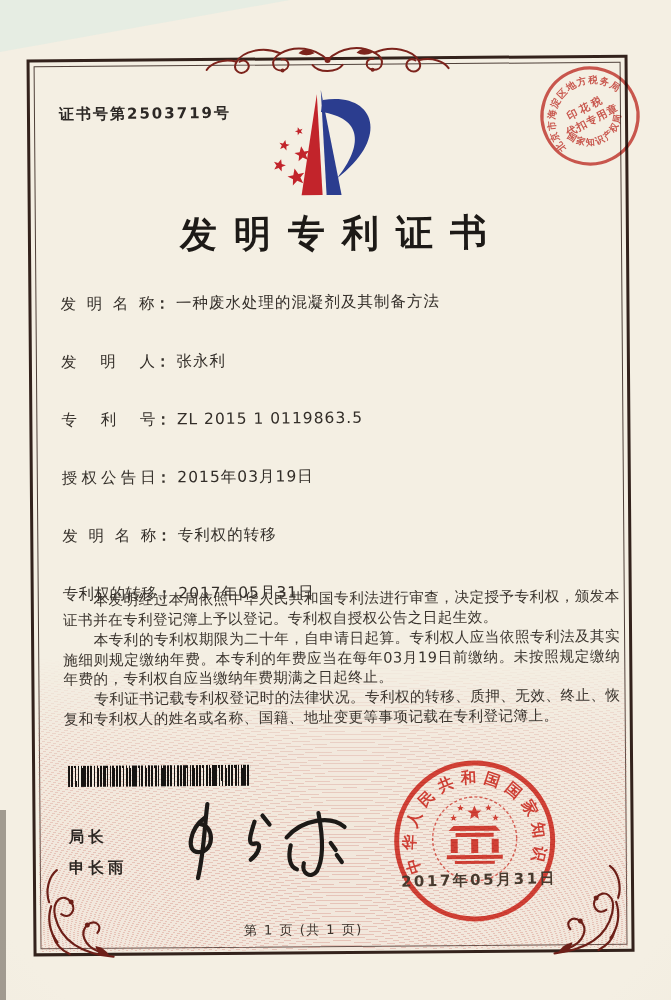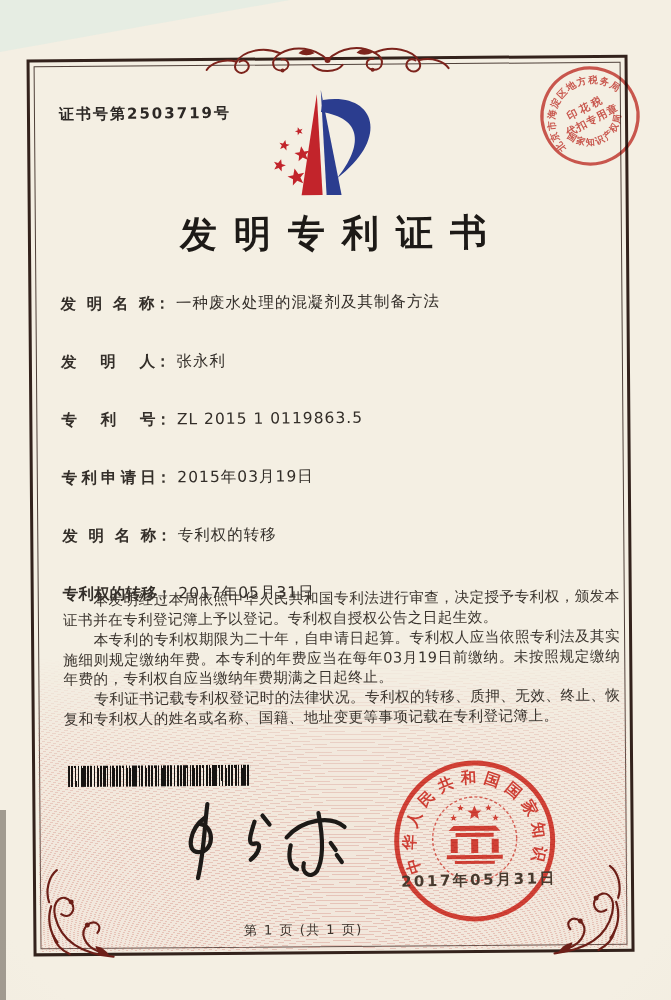--- a/index.html
+++ b/index.html
@@ -39,21 +39,21 @@
     letter-spacing:2px;color:#2c2825;
   }
   .logo{position:absolute;top:84px;left:268px;width:172px;height:130px;}
   .title{
     position:absolute;top:209px;left:0;width:100%;text-align:center;
     font-size:37px;font-weight:700;color:#1d1a17;
     letter-spacing:17px;text-indent:17px;
   }
   .fields{position:absolute;top:292px;left:62px;right:48px;}
   .field-row{display:flex;align-items:baseline;margin-bottom:37px;font-size:15.5px;color:#332e29;}
-  .flabel{width:94px;text-align:justify;text-align-last:justify;font-weight:700;flex:none;}
+  .flabel{width:94px;text-align:justify;text-align-last:justify;font-weight:400;flex:none;}
   .fcolon{font-weight:600;margin-right:6px;}
   .fvalue{letter-spacing:1px;}
   .paragraphs{
     position:absolute;top:588px;left:62px;right:52px;
     font-size:14.6px;line-height:1.36;text-align:justify;color:#3a342e;letter-spacing:.4px;
   }
   .paragraphs p{margin:0;text-indent:2.1em;}
   .barcode{
     position:absolute;left:66px;top:764px;width:182px;height:21px;
     background-image:
@@ -168,21 +168,21 @@
       <span class="flabel">发明人</span>
         <span class="fcolon">：</span>
       <span class="fvalue">张永利</span>
     </div>
     <div class="field-row">
       <span class="flabel">专利号</span>
         <span class="fcolon">：</span>
       <span class="fvalue">ZL 2015 1 0119863.5</span>
     </div>
     <div class="field-row">
-      <span class="flabel">专利申请日</span>
+      <span class="flabel">授权公告日</span>
         <span class="fcolon">：</span>
       <span class="fvalue">2015年03月19日</span>
     </div>
     <div class="field-row">
       <span class="flabel">发明名称</span>
         <span class="fcolon">：</span>
       <span class="fvalue">专利权的转移</span>
     </div>
     <div class="field-row">
       <span class="flabel">专利权的转移</span>
@@ -192,20 +192,24 @@
   </div>
 
   <div class="paragraphs">
     <p>本发明经过本局依照中华人民共和国专利法进行审查，决定授予专利权，颁发本证书并在专利登记簿上予以登记。专利权自授权公告之日起生效。</p>
     <p>本专利的专利权期限为二十年，自申请日起算。专利权人应当依照专利法及其实施细则规定缴纳年费。本专利的年费应当在每年03月19日前缴纳。未按照规定缴纳年费的，专利权自应当缴纳年费期满之日起终止。</p>
     <p>专利证书记载专利权登记时的法律状况。专利权的转移、质押、无效、终止、恢复和专利权人的姓名或名称、国籍、地址变更等事项记载在专利登记簿上。</p>
   </div>
 
   <div class="barcode"></div>
 
+  <div class="signoff">
+    <div>局长</div>
+    <div>申长雨</div>
+  </div>
 
   <svg class="signature" width="185" height="90" viewBox="0 0 185 90">
     <g stroke="#1d1a17" stroke-width="4.2" fill="none" stroke-linecap="round" stroke-linejoin="round">
       <path d="M34,22 C20,32 14,56 28,56 C44,56 44,30 30,28"></path>
       <path d="M37,8 C34,30 33,58 27,82"></path>
       <path d="M84,26 C80,38 76,50 84,48 C92,46 88,58 80,64"></path>
       <path d="M92,20 l7,9"></path>
       <path d="M116,42 C132,24 160,20 174,32"></path>
       <path d="M148,18 C152,40 154,62 146,76 C140,84 130,78 133,68"></path>
       <path d="M120,50 C117,62 119,72 126,74"></path>

